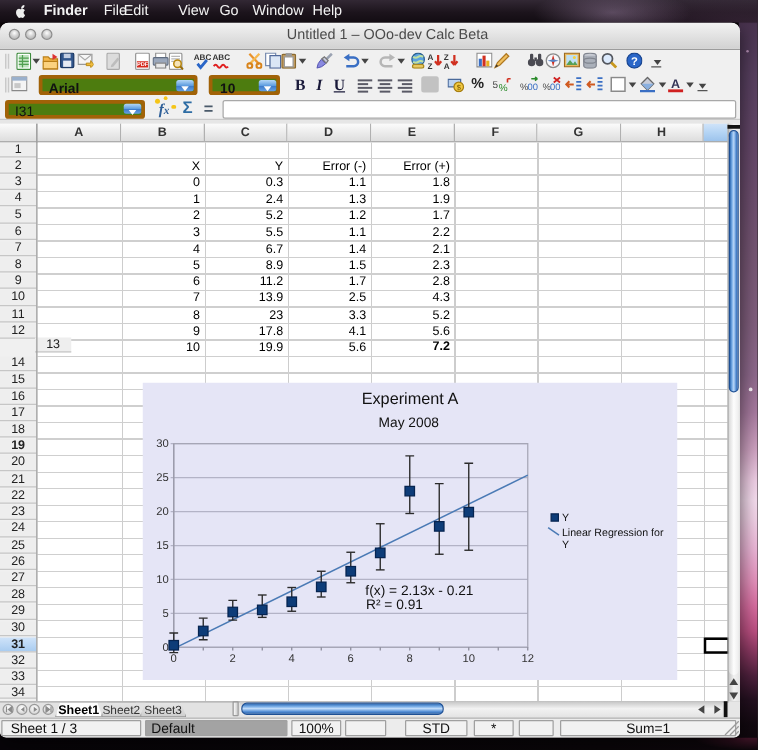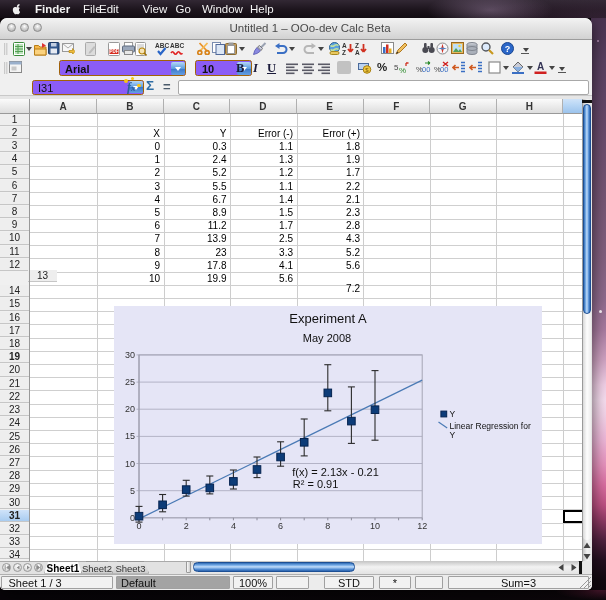--- a/index.html
+++ b/index.html
@@ -26,22 +26,22 @@
 #titlebar { position:absolute; left:0; top:0; width:592px; height:22px;
   background:linear-gradient(180deg,#f3f3f3 0%,#e4e4e4 45%,#d2d2d2 100%);
   border-bottom:1px solid #9c9c9c; border-radius:7px 7px 0 0; }
 .tl { position:absolute; top:4.5px; width:9px; height:9px; border-radius:50%;
   background:radial-gradient(circle at 50% 35%, #fdfdfd 0%, #d2d2d2 45%, #a9a9a9 100%);
   border:1px solid #8d8d8d; }
 #titletext { position:absolute; top:4px; left:210px; width:200px; text-align:center;
   font-size:11.5px; color:#4a4a4a; white-space:nowrap; }
 .tbrow { position:absolute; left:0; width:592px; background:#f0f0f0; }
 .icon { position:absolute; }
-.combo { position:absolute; background:#8b5cf6; border:1px solid #a16207; border-radius:2.5px;
-  font-size:11px; color:#111;margin-left:28px; }
+.combo { position:absolute; background:#4d7c0f; border:3px solid #a16207; border-radius:2.5px;
+  font-size:11px; color:#111; }
 .combobtn { position:absolute; right:0.5px; top:0.5px; bottom:0.5px; width:14px; border-radius:2px;
   background:linear-gradient(180deg,#b5d7f6 0%,#5e9de0 50%,#3976c8 51%,#65a0e2 100%); }
 .combobtn:after { content:""; position:absolute; left:4px; top:5px; border:3px solid transparent;
   border-top:4px solid #fff; }
 .ddarrow { position:absolute; width:0; height:0; border:3px solid transparent; border-top:4px solid #444; }
 #grid { position:absolute; left:30px; top:95.5px; width:551.5px; height:447px; background:#fff;
   background-image:
    repeating-linear-gradient(180deg, transparent 0px, transparent 12.21px, #cfcfcf 12.21px, #cfcfcf 13.21px),
    repeating-linear-gradient(90deg, transparent 0px, transparent 65.5px, #cdcdcd 65.5px, #cdcdcd 66.5px);
   background-position: 0 0, 2px 0; }
@@ -392,21 +392,21 @@
     <div class="cell" style="left:163.5px;top:227.60px;width:63px;">23</div>
     <div class="cell" style="left:230.0px;top:227.60px;width:63px;">3.3</div>
     <div class="cell" style="left:297.0px;top:227.60px;width:63px;">5.2</div>
     <div class="cell" style="left:97.0px;top:240.81px;width:63px;">9</div>
     <div class="cell" style="left:163.5px;top:240.81px;width:63px;">17.8</div>
     <div class="cell" style="left:230.0px;top:240.81px;width:63px;">4.1</div>
     <div class="cell" style="left:297.0px;top:240.81px;width:63px;">5.6</div>
     <div class="cell" style="left:97.0px;top:254.02px;width:63px;">10</div>
     <div class="cell" style="left:163.5px;top:254.02px;width:63px;">19.9</div>
     <div class="cell" style="left:230.0px;top:254.02px;width:63px;">5.6</div>
-    <div class="cell" style="left:297.0px;top:264px;width:63px;">7.2</div>
+    <div class="cell" style="left:297.0px;top:253px;width:63px;font-weight:bold;">7.2</div>
     <div class="abs" style="left:563px;top:491.9px;width:21px;height:13.2px;border:2px solid #000;"></div>
     <svg class="icon" style="left:113.5px;top:287.5px" width="428" height="238" viewBox="0 0 428 238">
       <rect x="0" y="0" width="428" height="238" fill="#e5e5f6"></rect>
       <text x="214" y="17" font-size="13" fill="#111" text-anchor="middle">Experiment A</text>
       <text x="213" y="35.5" font-size="11" fill="#111" text-anchor="middle">May 2008</text>
       <line x1="22.5" y1="211.8" x2="308.2" y2="211.8" stroke="#b3b3c6" stroke-width="1"></line>
       <text x="21" y="214.8" font-size="9" fill="#333" text-anchor="end">0</text>
       <line x1="22.5" y1="184.7" x2="308.2" y2="184.7" stroke="#b3b3c6" stroke-width="1"></line>
       <text x="21" y="187.7" font-size="9" fill="#333" text-anchor="end">5</text>
       <line x1="22.5" y1="157.5" x2="308.2" y2="157.5" stroke="#b3b3c6" stroke-width="1"></line>
@@ -568,21 +568,21 @@
       <span style="position:absolute;left:0;right:0;top:0.5px;text-align:center;padding-left:0px;">STD</span>
     </div>
     <div class="abs" style="left:379px;top:557.5px;width:32px;height:13px;background:#f2f2f2;
       border:1px solid #a0a0a0;border-radius:1px;font-size:11px;color:#111;">
       <span style="position:absolute;left:0;right:0;top:0.5px;text-align:center;padding-left:0px;">*</span>
     </div>
     <div class="abs" style="left:415px;top:557.5px;width:28px;height:13px;background:#f2f2f2;
       border:1px solid #a0a0a0;border-radius:1px;font-size:11px;color:#111;"></div>
     <div class="abs" style="left:448px;top:557.5px;width:141px;height:13px;background:#f2f2f2;
       border:1px solid #a0a0a0;border-radius:1px;font-size:11px;color:#111;">
-      <span style="position:absolute;left:0;right:0;top:0.5px;text-align:center;padding-left:0px;">Sum=3</span>
+      <span style="position:absolute;left:0;right:0;top:0.5px;text-align:center;padding-left:0px;">Sum=1</span>
     </div>
     <svg class="icon" style="left:576px;top:556px" width="16" height="15.5" viewBox="0 0 16 15.5">
 <path d="M15 3 L4 14 M15 7 L8 14 M15 11 L12 14" stroke="#9a9a9a" stroke-width="1"></path>
     </svg>
   </div>
 <div id="menubar">
     <svg class="mi" style="left:10px;top:3px" width="13" height="13" viewBox="0 0 13 13">
 <path d="M9.5 1 q0.3 1.3 -0.6 2.2 q-0.9 0.9 -2 0.7 q-0.2 -1.2 0.7 -2.1 q0.9 -0.9 1.9 -0.8z" fill="#eee"></path>
 <path d="M6.7 4.3 q1 -0.5 2 -0.1 q0.8 0.3 1.2 0.9 q-1.1 0.8 -1 2 q0.1 1.3 1.2 1.8 q-0.4 1.1 -1.1 1.9 q-0.6 0.8 -1.4 0.4 q-0.8 -0.4 -1.6 0 q-0.9 0.4 -1.5 -0.4 Q3 9.4 2.8 7.3 q-0.2 -2.1 1.2 -3 q1 -0.6 1.9 -0.2 q0.5 0.3 0.8 0.2z" fill="#eee"></path>
     </svg>

